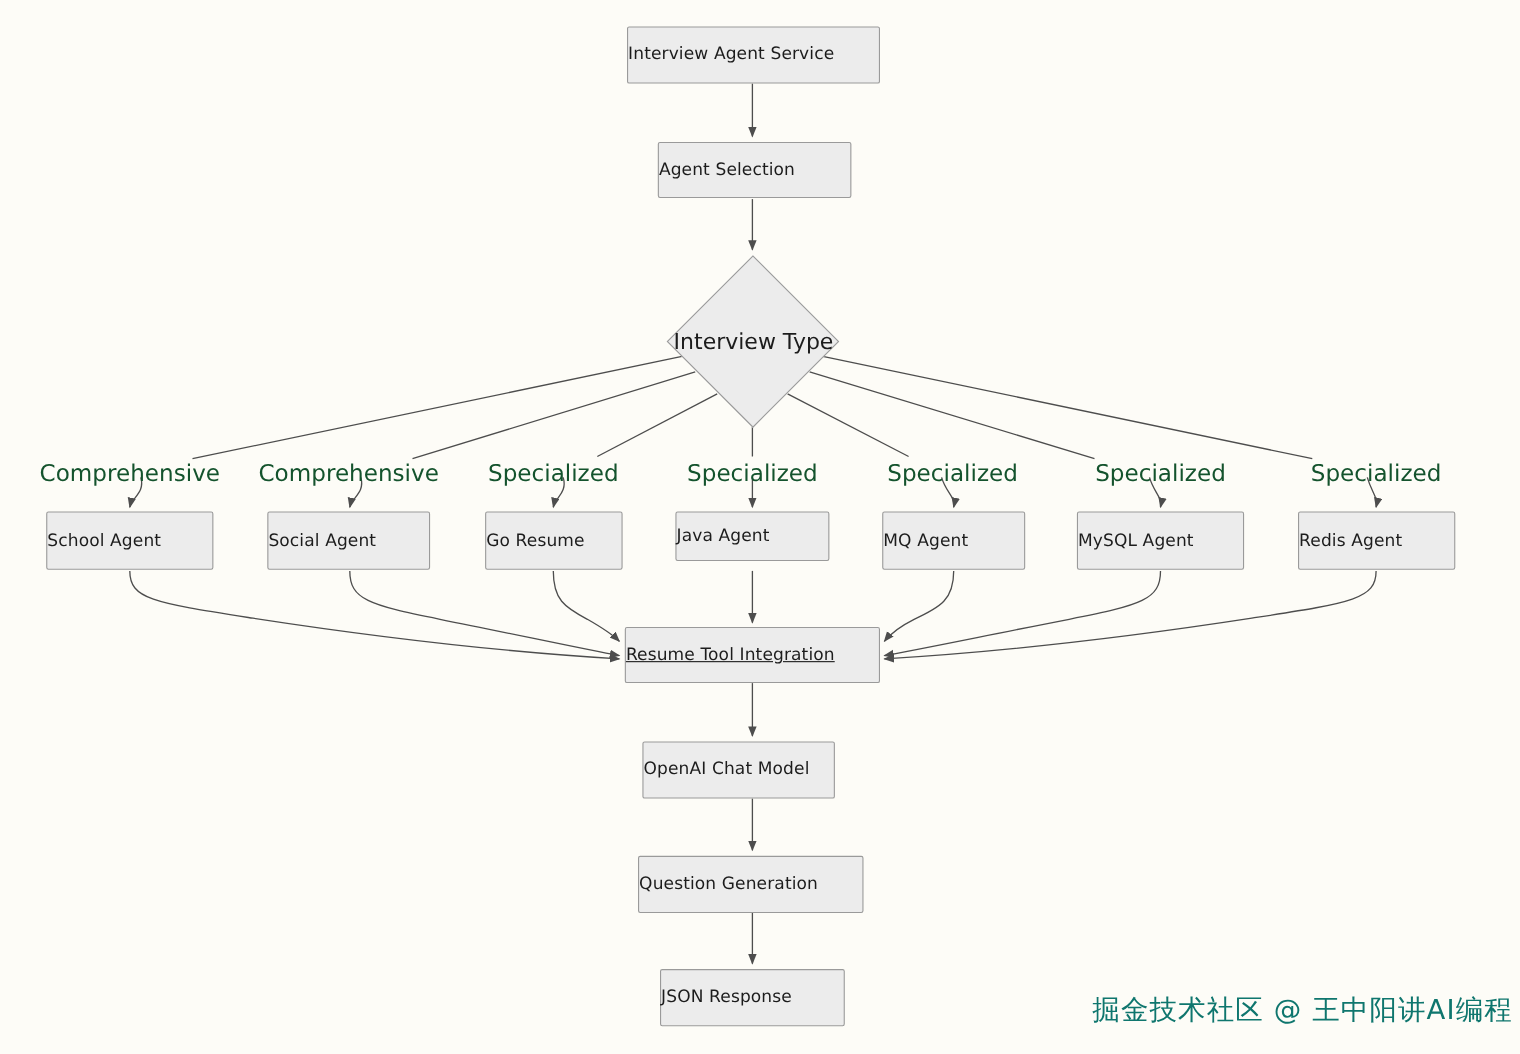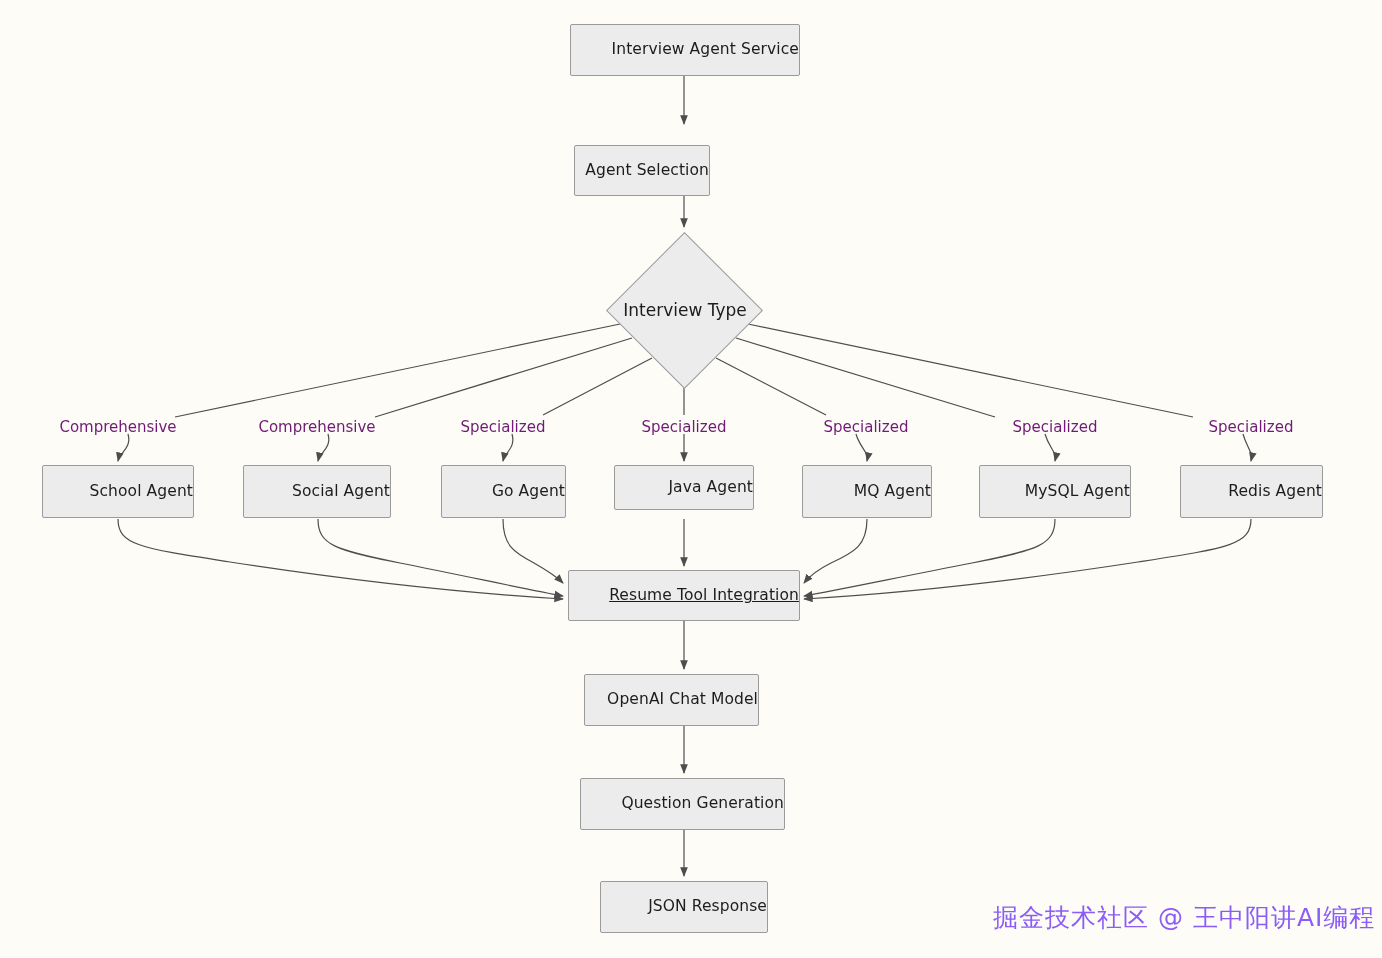--- a/index.html
+++ b/index.html
@@ -29,21 +29,21 @@
     pointer-events: none;
   }
   .node {
     position: absolute;
     box-sizing: border-box;
     background: #ececec;
     border: 1px solid #9a9a9a;
     border-radius: 2px;
     display: flex;
     align-items: center;
-    justify-content: flex-end;
+    justify-content: flex-start;
     color: #1c1c1c;
     font-size: 15.5px;
     line-height: 1.1;
     letter-spacing: 0.1px;
     white-space: nowrap;
   }
   .node-label {
     display: block;
   }
   .diamond {
@@ -52,34 +52,34 @@
     background: #ececec;
     border: 1px solid #9a9a9a;
     transform: rotate(45deg);
   }
   .diamond-text {
     position: absolute;
     display: flex;
     align-items: center;
     justify-content: center;
     color: #1c1c1c;
-    font-size: 17px;
+    font-size: 20px;
     white-space: nowrap;
   }
   .edge-label {
     position: absolute;
-    color: #701a75;
-    font-size: 15px;
+    color: #14532d;
+    font-size: 21px;
     white-space: nowrap;
     background: transparent;
     transform: translateX(-50%);
   }
   .watermark {
     position: absolute;
-    color: #8b5cf6;
+    color: #0f766e;
     font-size: 25px;
     font-family: "DejaVu Sans", "Liberation Sans", sans-serif;
     letter-spacing: 1px;
     white-space: nowrap;
     user-select: none;
   }
 </style>
 </head>
 <body>
 
@@ -127,21 +127,21 @@
       <path d="M684,726 L684,773"></path>
 
       <path d="M684,830 L684,876"></path>
     </g>
   </svg>
 
   <div class="node" style="left:570px; top:24px; width:230px; height:52px;">
     <span class="node-label">Interview Agent Service</span>
   </div>
 
-  <div class="node" style="left:574px; top:129px; width:136px; height:51px;margin-top:16px;">
+  <div class="node" style="left:598px; top:129px; width:176px; height:51px;">
     <span class="node-label">Agent Selection</span>
   </div>
 
   <div class="diamond" style="left:629px; top:255px; width:111px; height:111px;"></div>
   <div class="diamond-text" style="left:605px; top:288px; width:160px; height:44px;">
     <span class="node-label">Interview Type</span>
   </div>
 
   <div class="edge-label" style="left:118px; top:418px;">
     <span>Comprehensive</span>
@@ -165,21 +165,21 @@
     <span>Specialized</span>
   </div>
 
   <div class="node" style="left:243px; top:465px; width:148px; height:53px;">
     <span class="node-label">Social Agent</span>
   </div>
   <div class="node" style="left:42px; top:465px; width:152px; height:53px;">
     <span class="node-label">School Agent</span>
   </div>
   <div class="node" style="left:441px; top:465px; width:125px; height:53px;">
-    <span class="node-label">Go Agent</span>
+    <span class="node-label">Go Resume</span>
   </div>
   <div class="node" style="left:614px; top:465px; width:140px; height:45px;">
     <span class="node-label">Java Agent</span>
   </div>
   <div class="node" style="left:802px; top:465px; width:130px; height:53px;">
     <span class="node-label">MQ Agent</span>
   </div>
   <div class="node" style="left:979px; top:465px; width:152px; height:53px;">
     <span class="node-label">MySQL Agent</span>
   </div>

